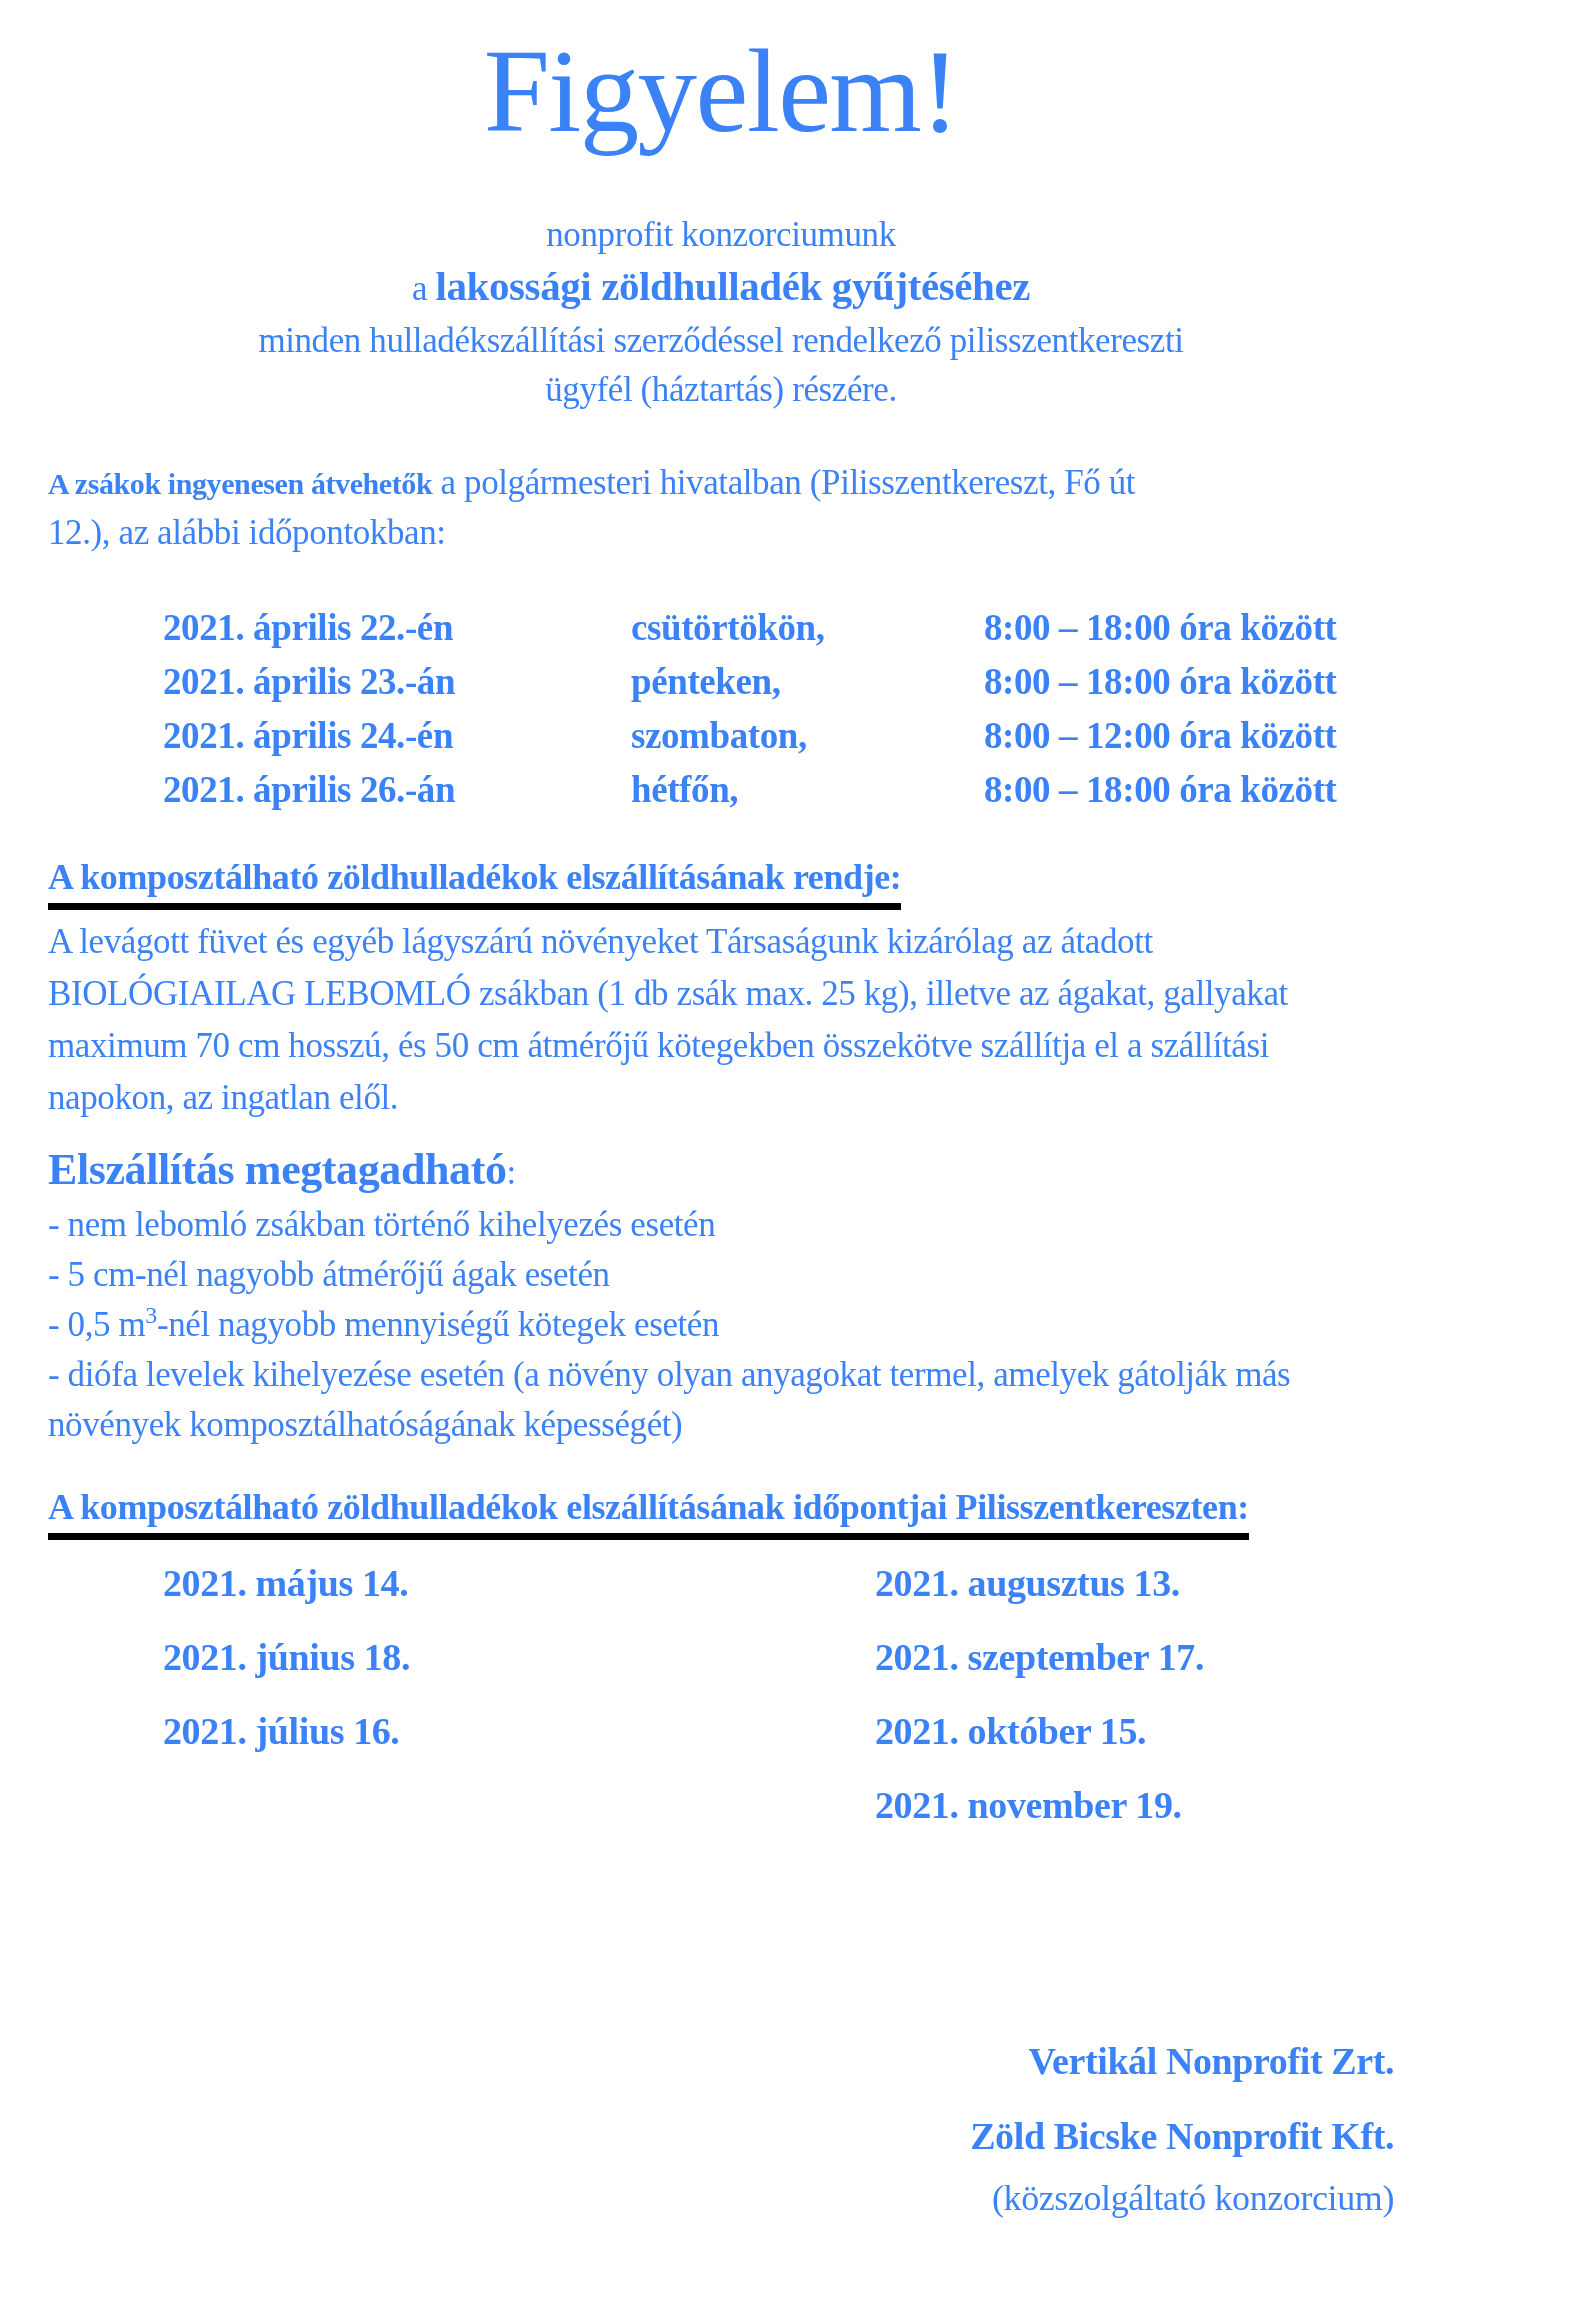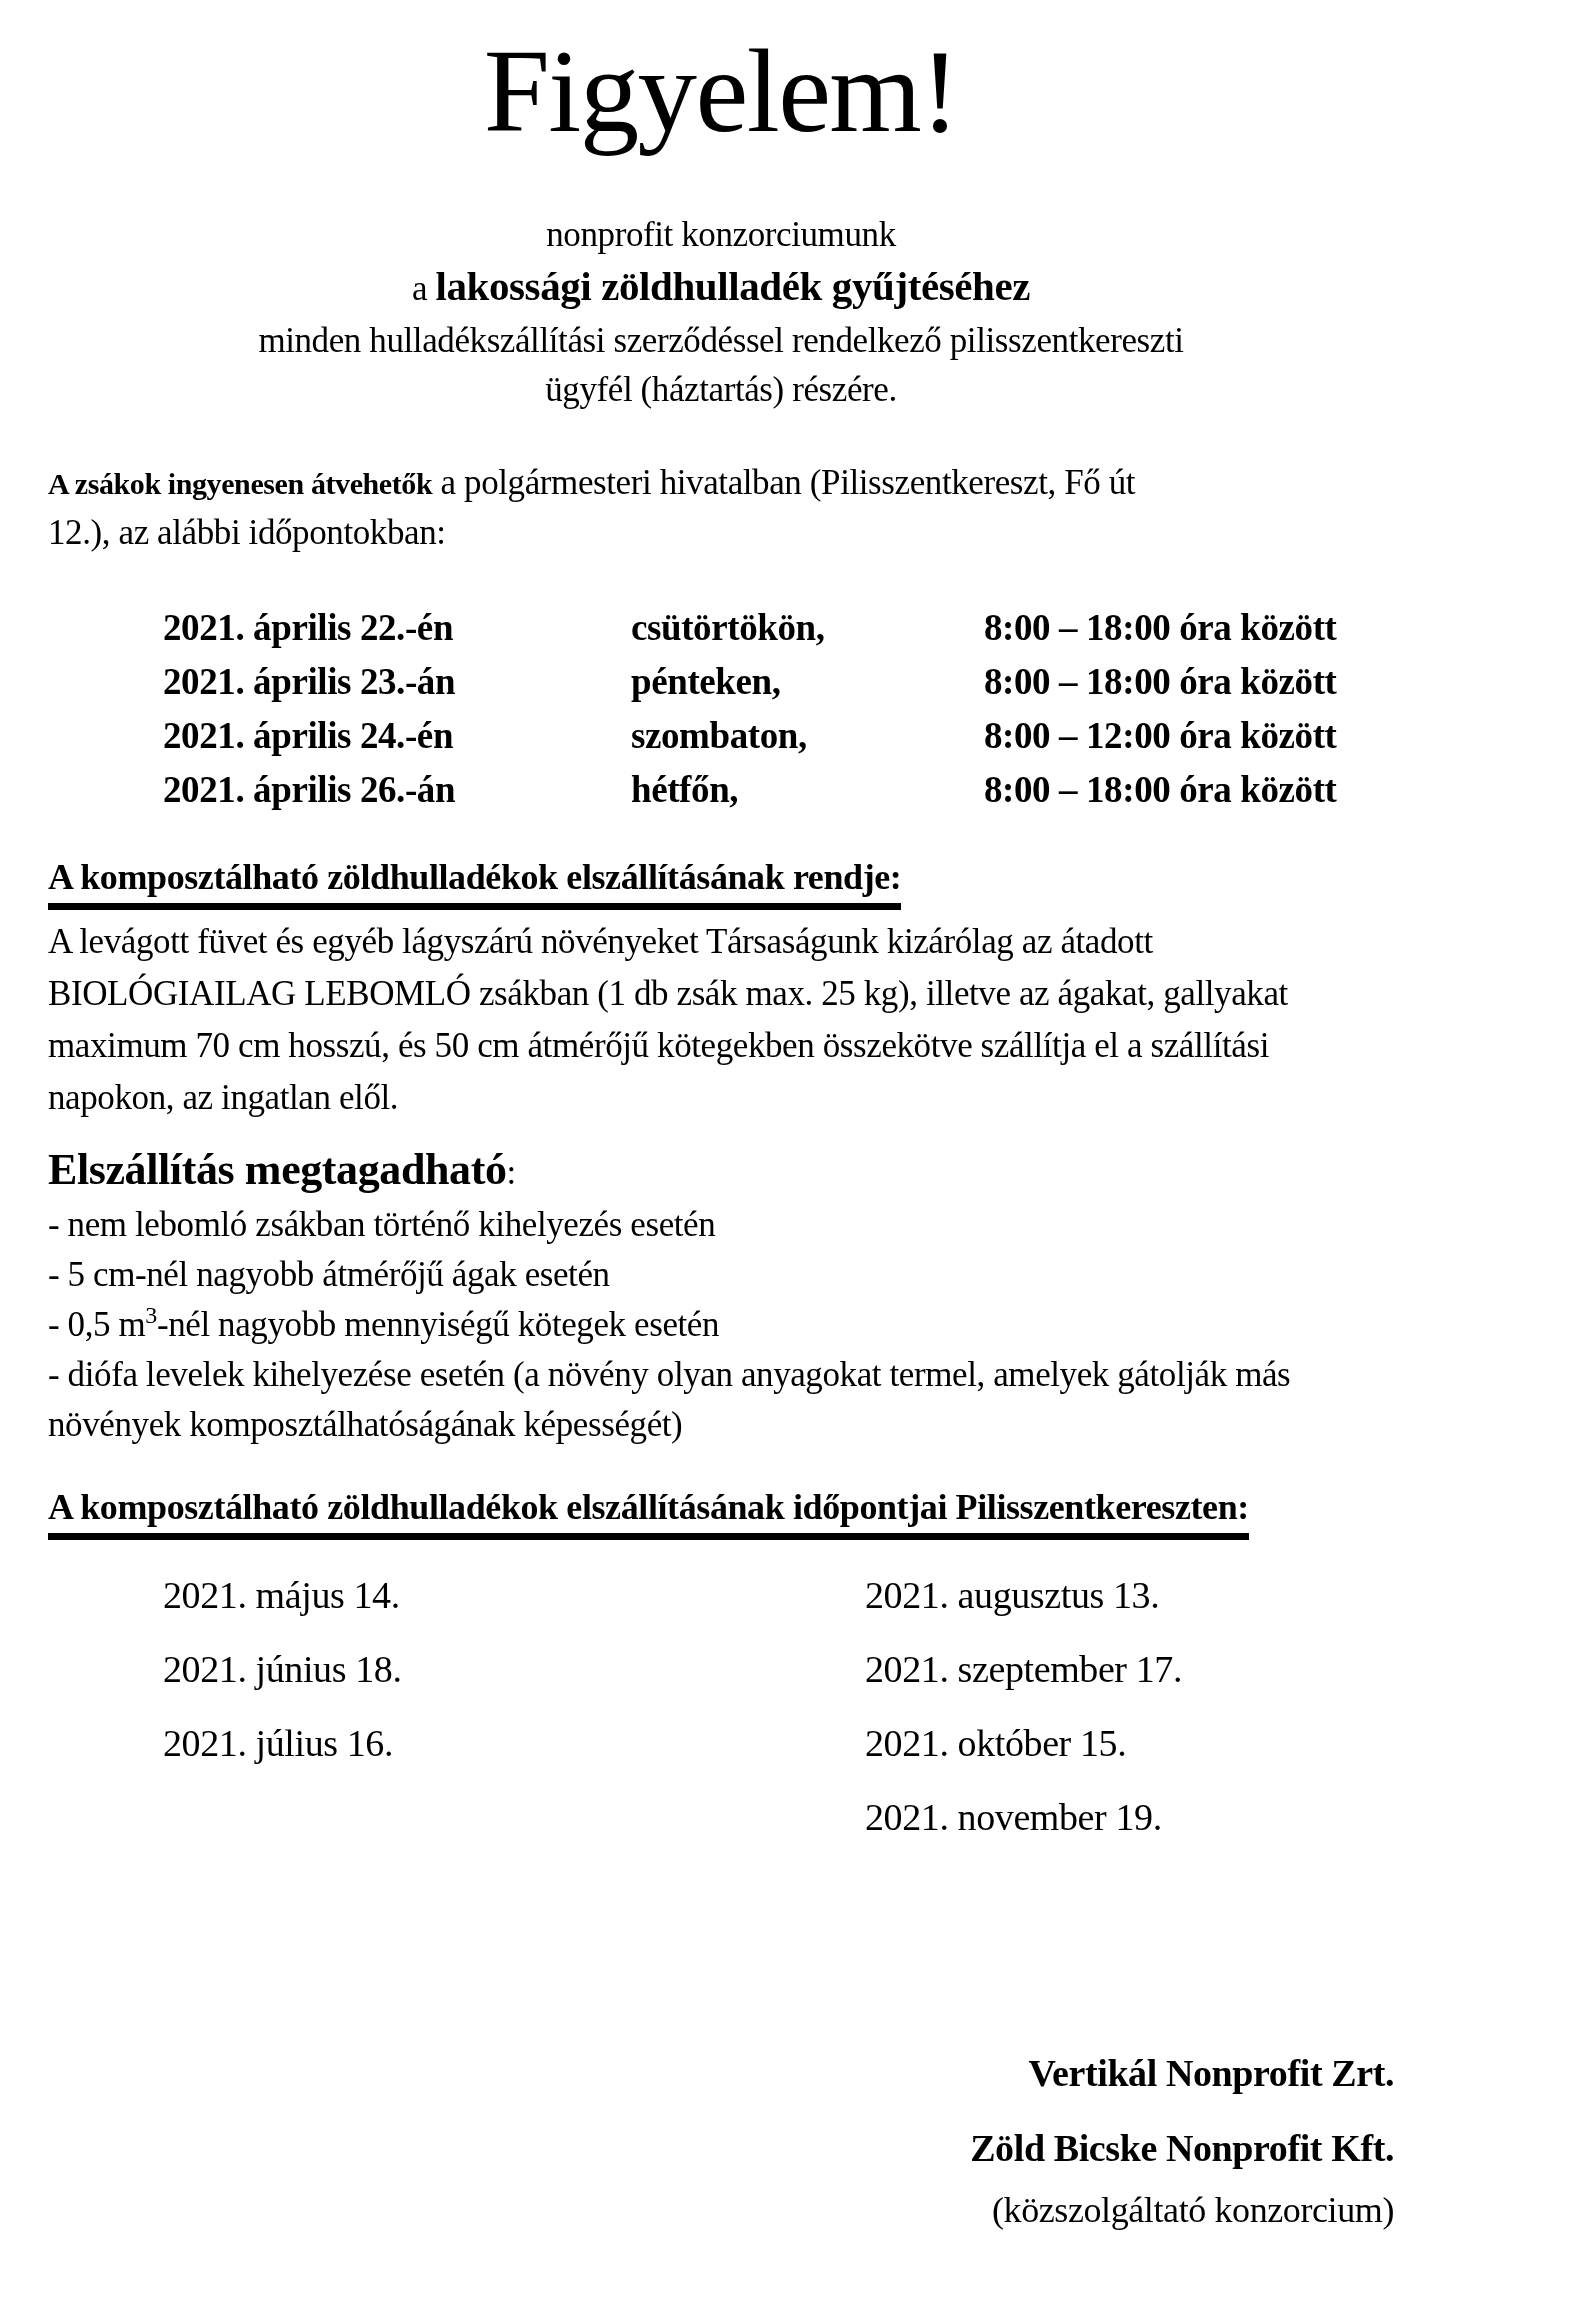--- a/index.html
+++ b/index.html
@@ -5,21 +5,21 @@
   html, body {
     margin: 0;
     padding: 0;
     background: #ffffff;
   }
   .page {
     position: relative;
     width: 1442px;
     height: 2319px;
     background: #ffffff;
-    color: #000000;
+    color: #3b82f6;
     font-family: "Liberation Serif", "DejaVu Serif", serif;
     box-sizing: border-box;
     padding: 0 48px 4px 48px;
     overflow: hidden;
     letter-spacing: -0.4px;
   }
   
   .title {
     margin: 24px 0 0 0;
     font-size: 119px;
@@ -82,23 +82,24 @@
   .refusal-list li { white-space: pre-line; }
   .refusal-list sup {
     font-size: 24px;
     vertical-align: super;
     line-height: 0;
   }
   
   .schedule { margin-top: 35px; }
   .schedule-cols {
     display: flex;
-    margin: 32px 0 0 115px;
-    font-weight: normal;
+    margin: 20px 0 0 115px;
+    font-weight: bold;
     font-size: 38px;
+    gap: 10px;
   }
   .schedule-col-left { width: 702px; flex: 0 0 auto; }
   .schedule-col-right { flex: 1 1 auto; }
   .schedule-date { height: 74px; line-height: 46px; }
   
   .footer { margin-top: 168px; text-align: right; }
   .footer p { margin: 0; }
   .footer-company { font-size: 38px; font-weight: bold; line-height: 75px; }
   .footer-note { font-size: 36px; font-weight: normal; line-height: 48px; text-align: right; }
 </style>

